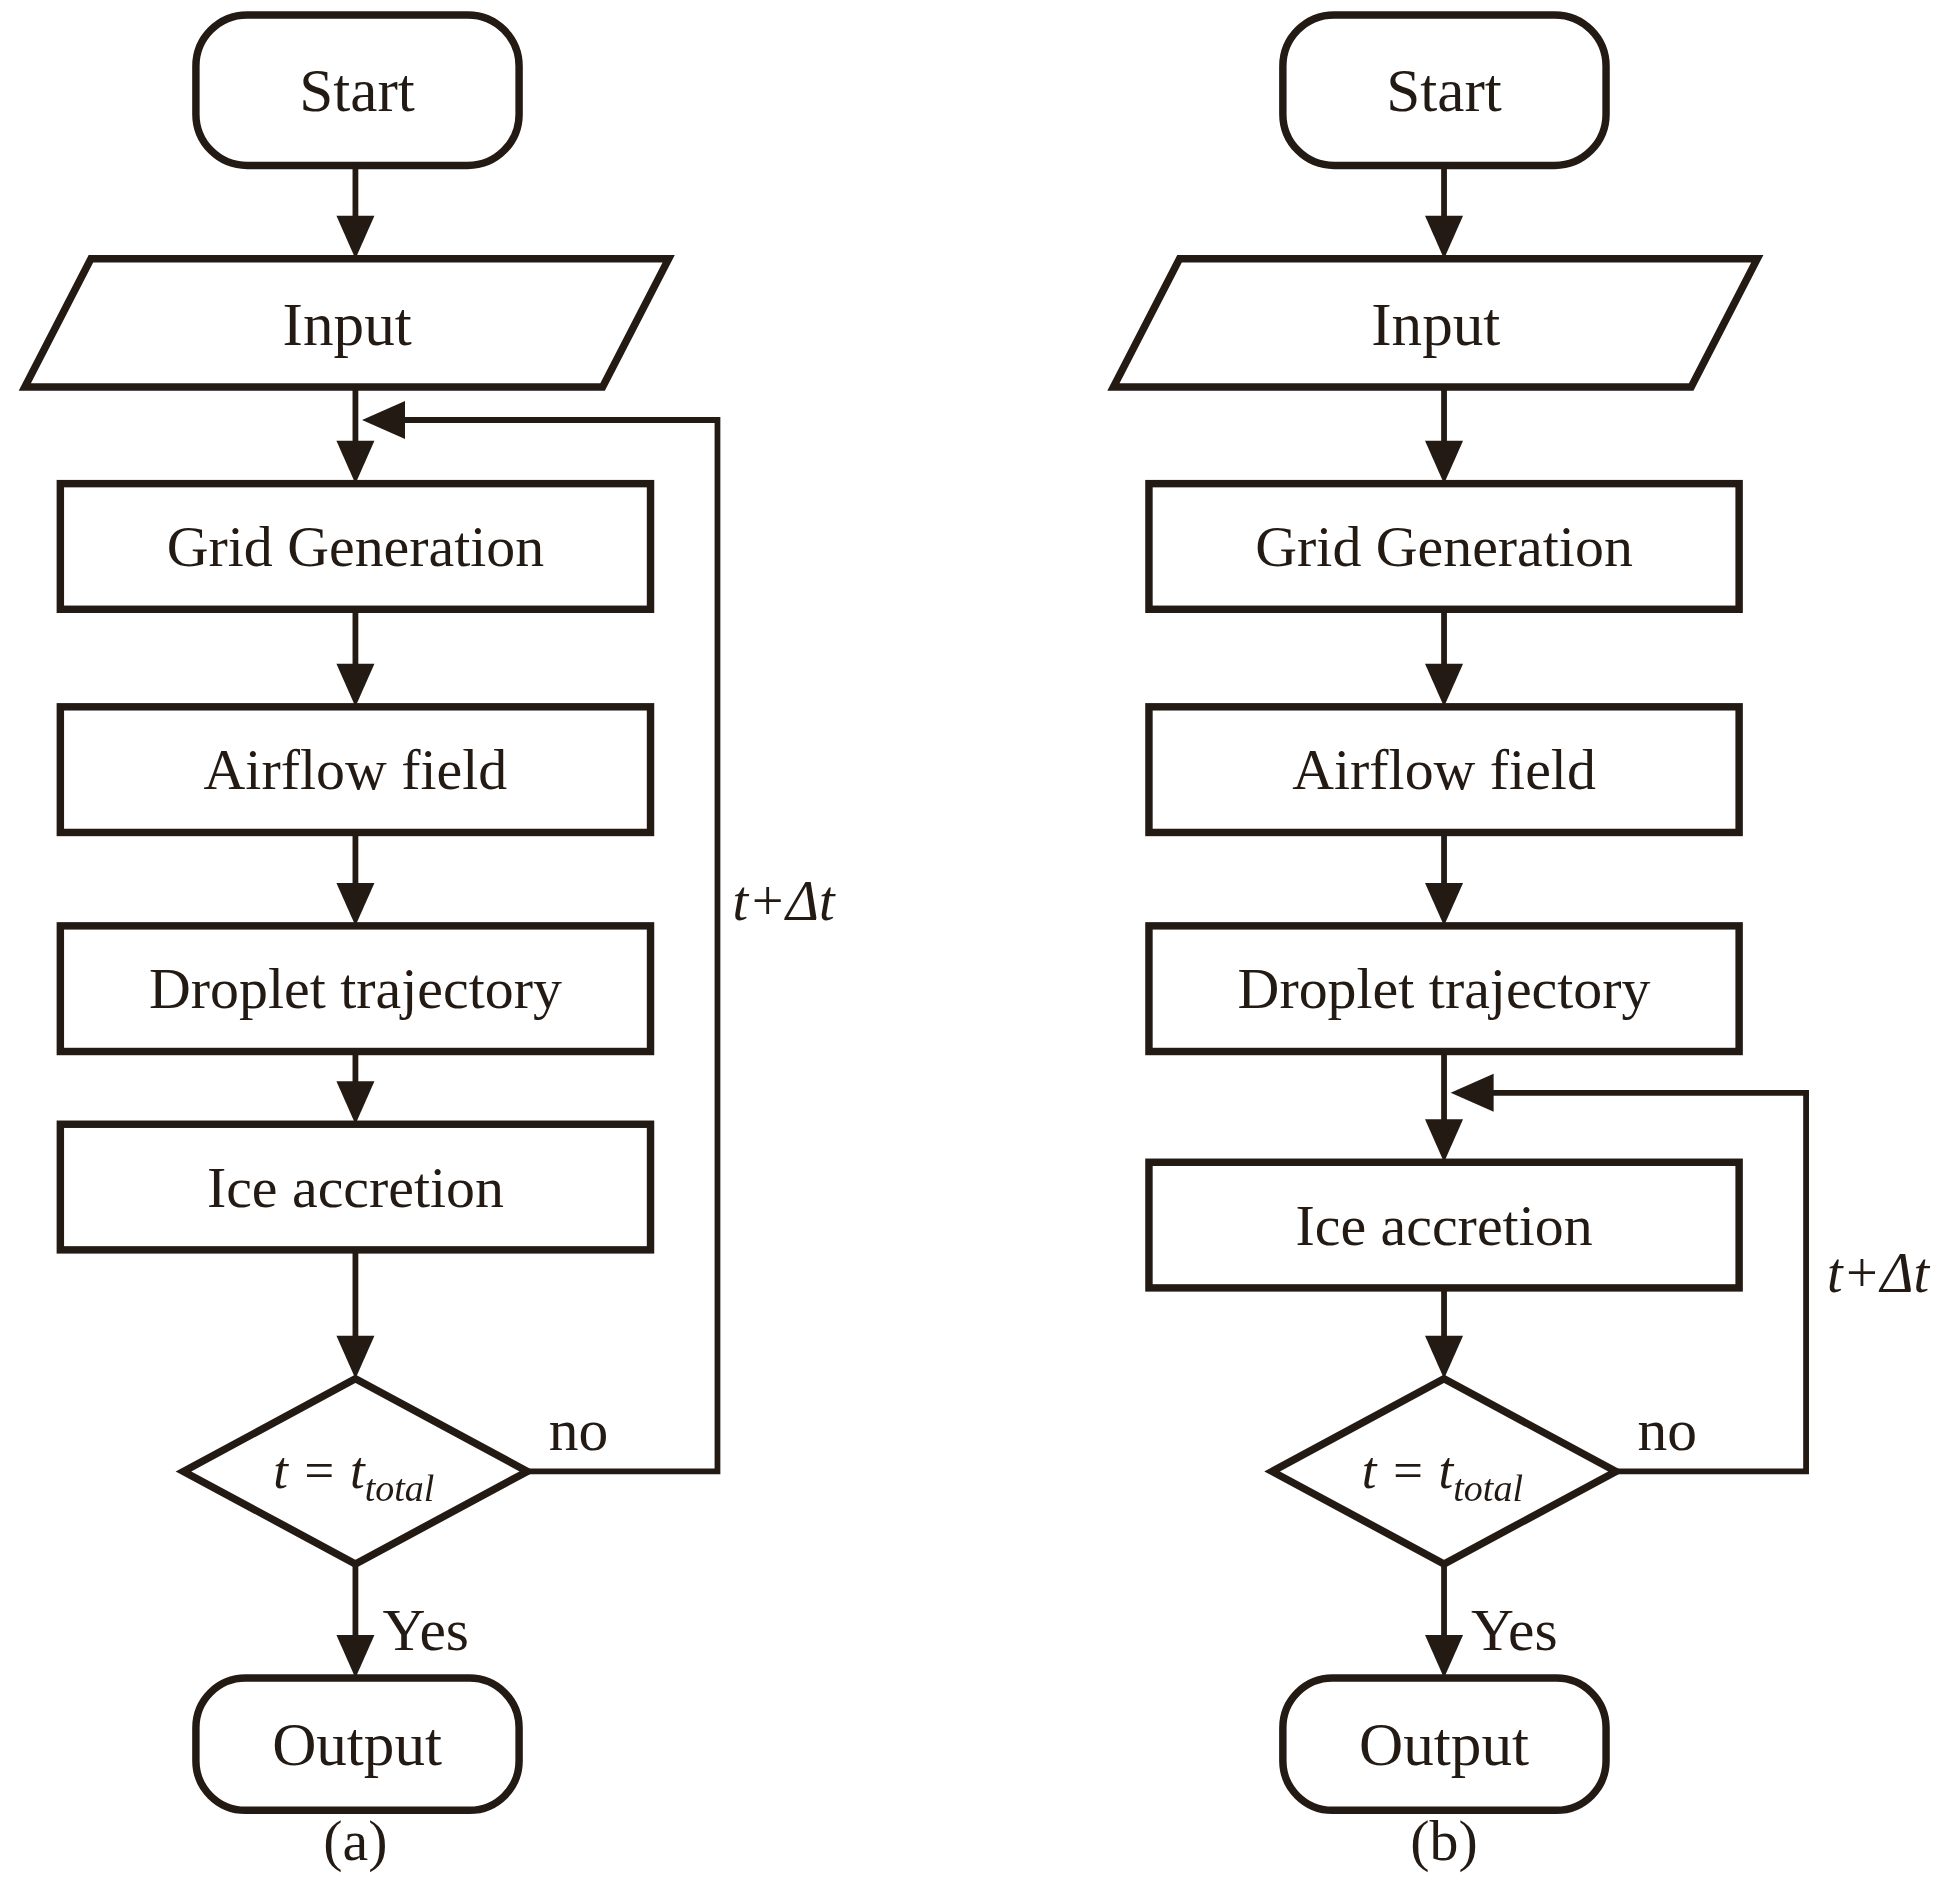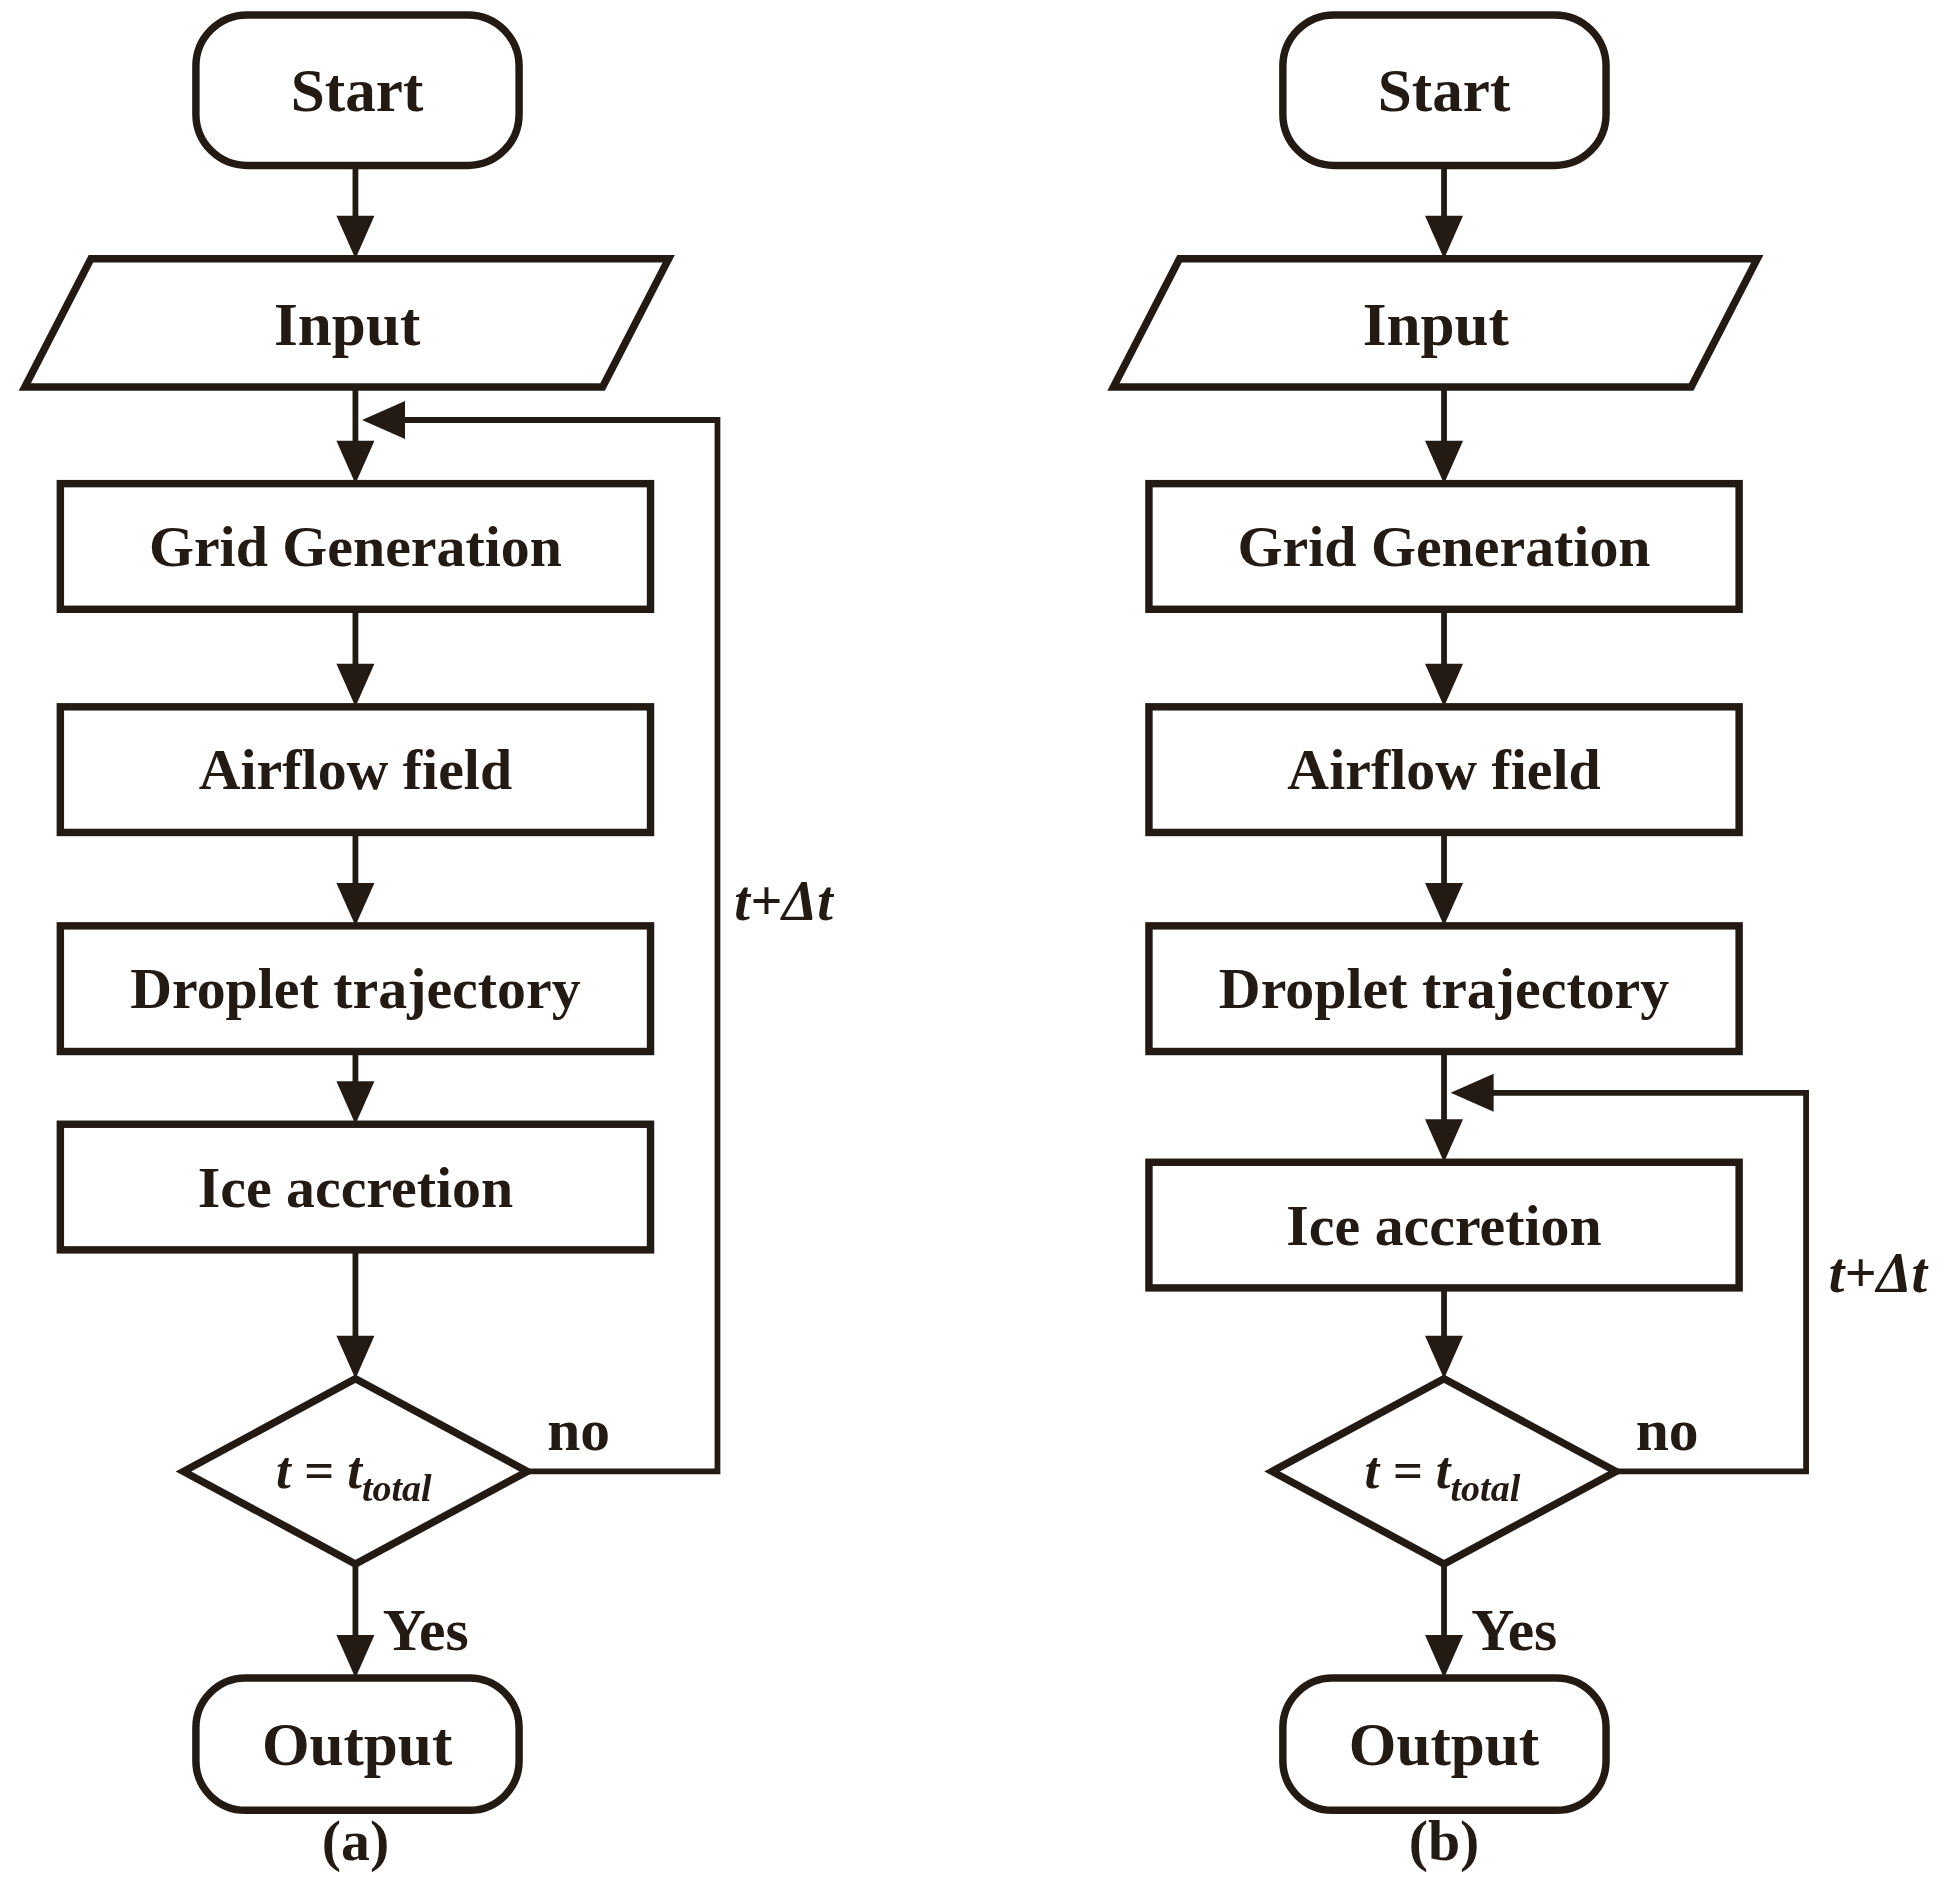--- a/index.html
+++ b/index.html
@@ -4,21 +4,20 @@
 <style>
   html, body {
     margin: 0;
     padding: 0;
     background: #ffffff;
   }
   .canvas-wrap {
     width: 1959px;
     height: 1879px;
     background: #ffffff;
-    font-weight: bold;
   }
   svg { display: block; }
   svg text {
     fill: currentColor;
     font-family: "Liberation Serif", "DejaVu Serif", serif;
   }
   .shape {
     fill: none;
     stroke: currentColor;
     stroke-width: 9;

